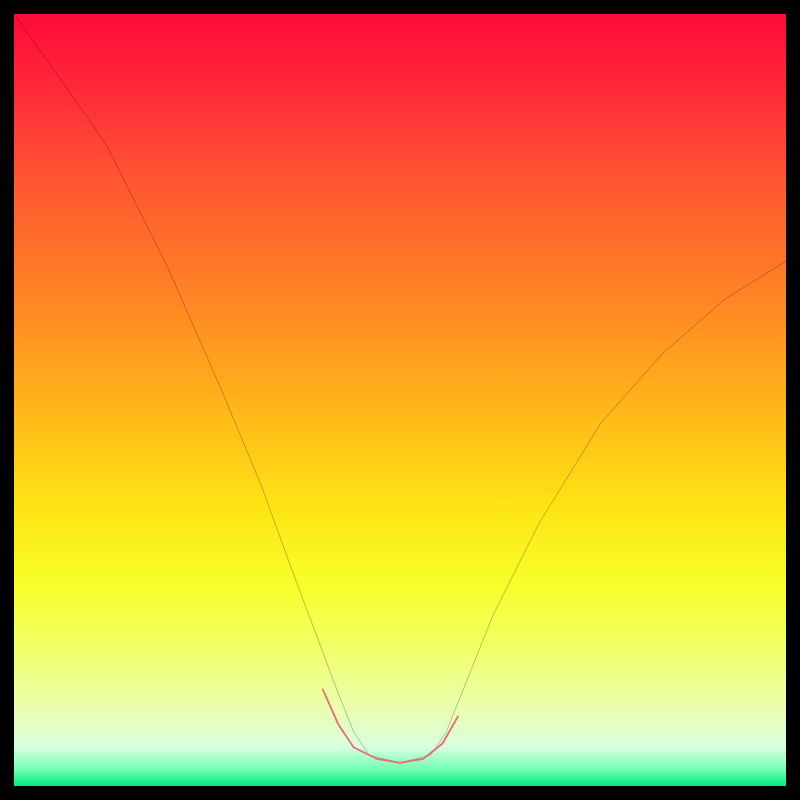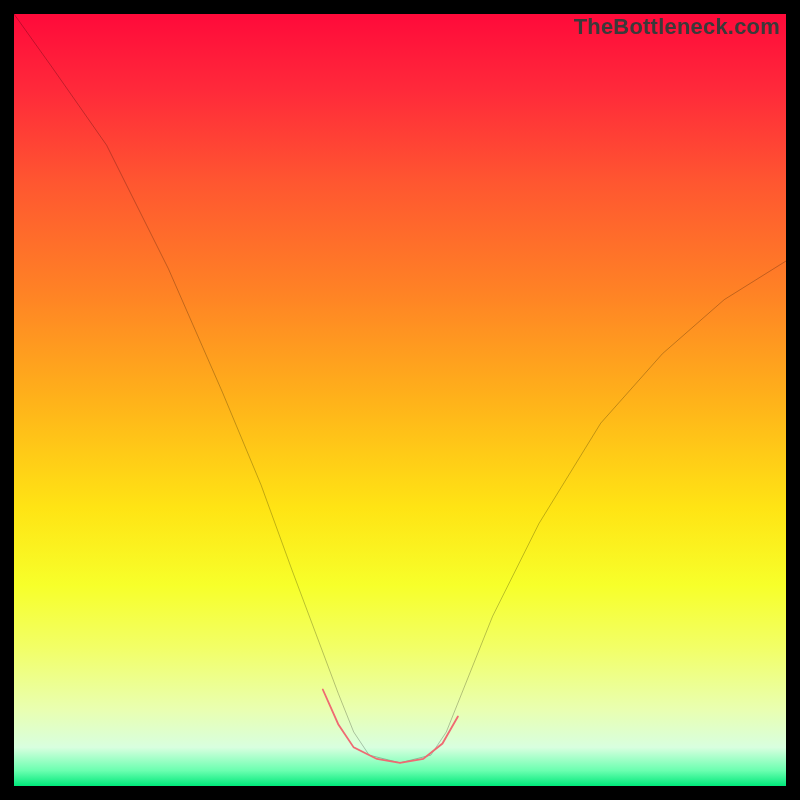--- a/index.html
+++ b/index.html
@@ -64,21 +64,20 @@
     z-index: 4;
   }
 </style>
 </head>
 <body>
 
 <div class="container">
   <div class="plot-area">
     <div class="gradient-bg"></div>
 
-    <div class="watermark">TheBottleneck.com</div>
 
     <svg class="curve" viewBox="0 0 100 100" preserveAspectRatio="none">
       <path id="curve-path" fill="none" stroke="#000000" stroke-width="0.25" vector-effect="non-scaling-stroke" d="M0.00 0.00 L5.00 7.00 L12.00 17.00 L20.00 33.00 L27.00 49.00 L32.00 61.00 L36.00 72.00 L39.00 80.00 L42.00 88.00 L44.00 93.00 L46.00 96.00 L50.00 97.00 L54.00 96.00 L56.00 93.00 L58.00 88.00 L62.00 78.00 L68.00 66.00 L76.00 53.00 L84.00 44.00 L92.00 37.00 L100.00 32.00"></path>
     </svg>
 
     <svg class="flatline" viewBox="0 0 100 100" preserveAspectRatio="none">
       <path id="flat-path" fill="none" stroke="#ef6a72" stroke-width="1.8" stroke-linecap="round" vector-effect="non-scaling-stroke" d="M40.00 87.50 L42.00 92.00 L44.00 95.00 L47.00 96.50 L50.00 97.00 L53.00 96.50 L55.50 94.50 L57.50 91.00"></path>
     </svg>
   </div>
 </div>

